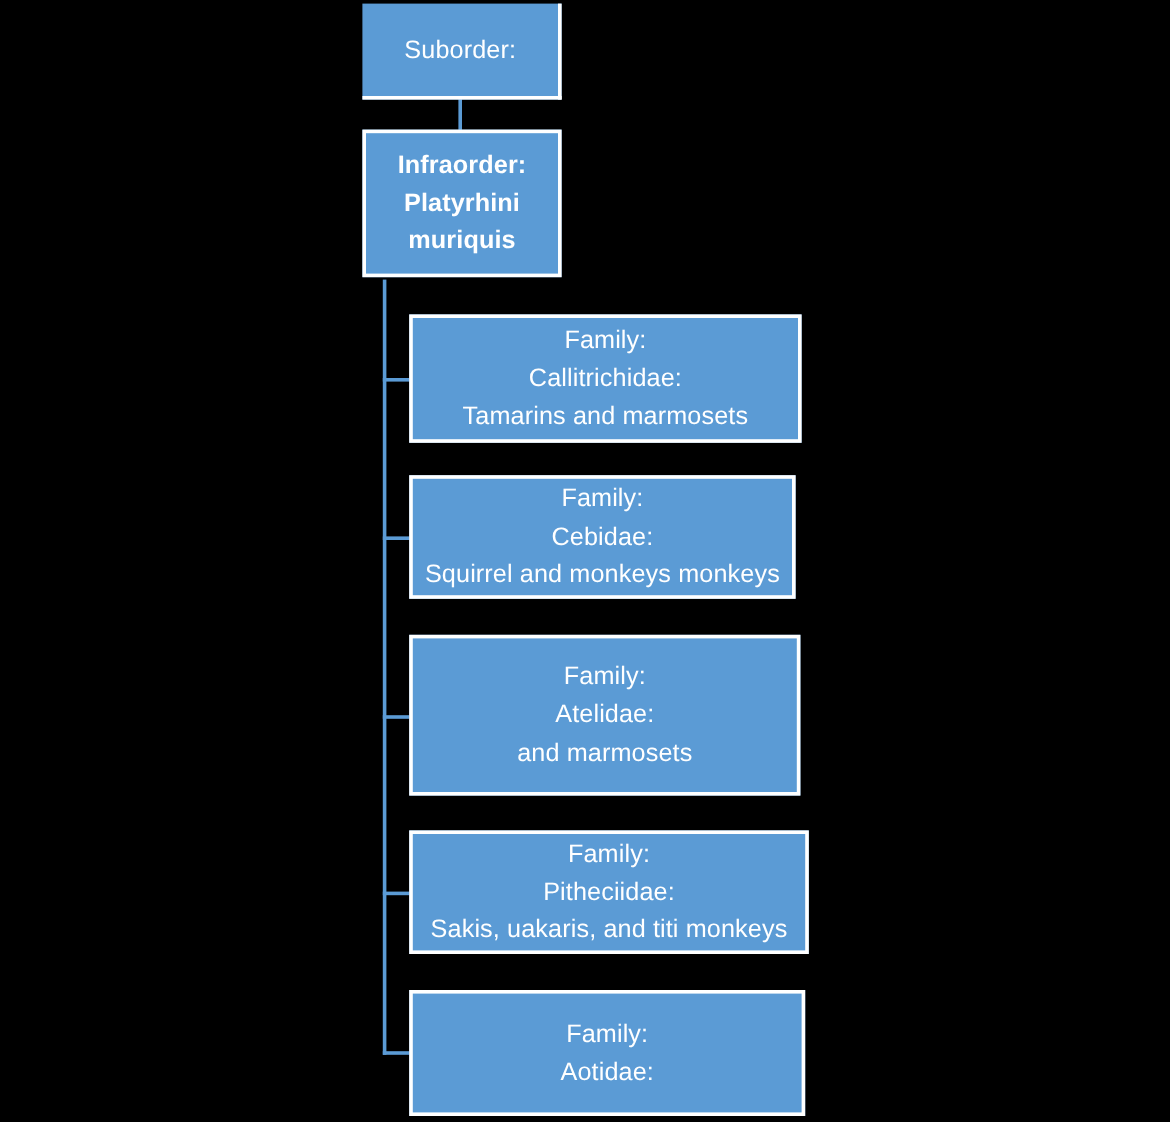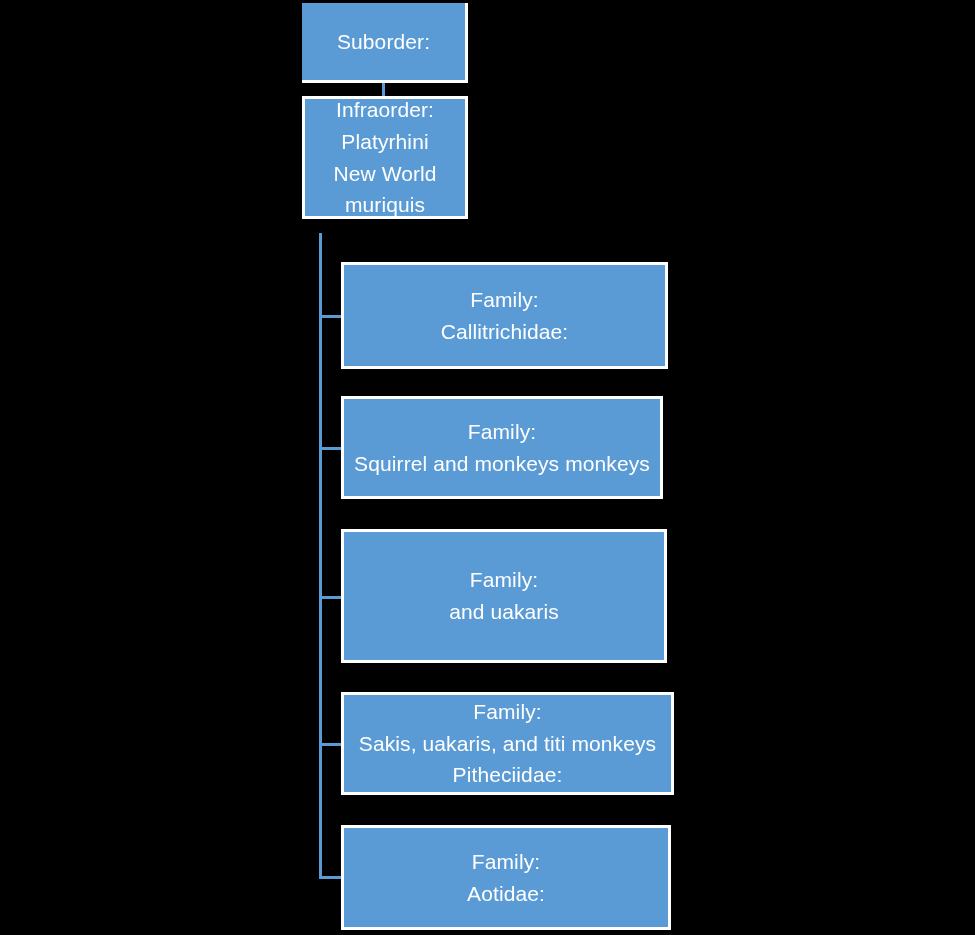--- a/index.html
+++ b/index.html
@@ -69,46 +69,48 @@
   <div class="connector h" style="left:319px; top:315px; width:26px;"></div>
   <div class="connector h" style="left:319px; top:447px; width:26px;"></div>
   <div class="connector h" style="left:319px; top:596px; width:26px;"></div>
   <div class="connector h" style="left:319px; top:743px; width:26px;"></div>
   <div class="connector h" style="left:319px; top:876px; width:26px;"></div>
 
   <div class="node root" style="left:302px; top:3px; width:166px; height:80px;">
     <span class="line">Suborder:</span>
   </div>
 
-  <div class="node outlined" style="left:302px; top:96px; width:166px; height:123px;">
+  <div class="node outlined" style="left:302px; top:108px; width:166px; height:123px;font-weight:bold;">
     <span class="line">Infraorder:</span>
     <span class="line">Platyrhini</span>
-    <span class="line">New World</span>
     <span class="line">muriquis</span>
   </div>
 
   <div class="node outlined" style="left:341px; top:262px; width:327px; height:107px;">
     <span class="line">Family:</span>
     <span class="line">Callitrichidae:</span>
+    <span class="line">Tamarins and marmosets</span>
   </div>
 
   <div class="node outlined" style="left:341px; top:396px; width:322px; height:103px;">
     <span class="line">Family:</span>
+    <span class="line">Cebidae:</span>
     <span class="line">Squirrel and monkeys monkeys</span>
   </div>
 
   <div class="node outlined" style="left:341px; top:529px; width:326px; height:134px;">
     <span class="line">Family:</span>
-    <span class="line">and uakaris</span>
+    <span class="line">Atelidae:</span>
+    <span class="line">and marmosets</span>
   </div>
 
   <div class="node outlined" style="left:341px; top:692px; width:333px; height:103px;">
     <span class="line">Family:</span>
+    <span class="line">Pitheciidae:</span>
     <span class="line">Sakis, uakaris, and titi monkeys</span>
-    <span class="line">Pitheciidae:</span>
   </div>
 
   <div class="node outlined" style="left:341px; top:825px; width:330px; height:105px;">
     <span class="line">Family:</span>
     <span class="line">Aotidae:</span>
   </div>
 
 </div>
 
 </body></html>

